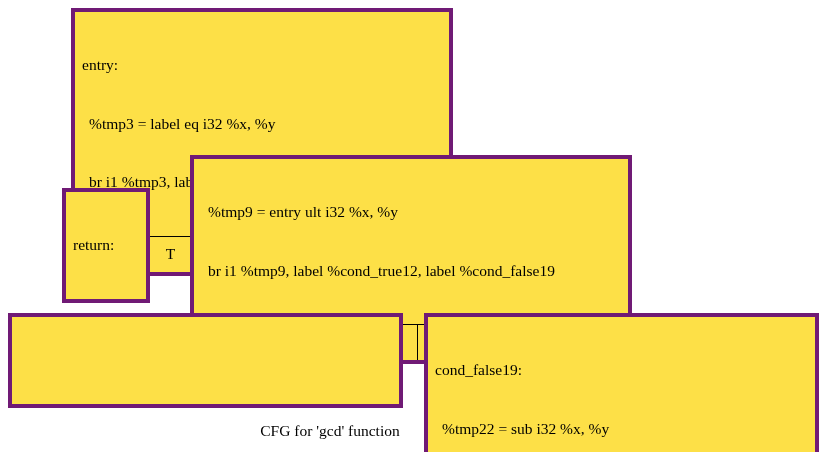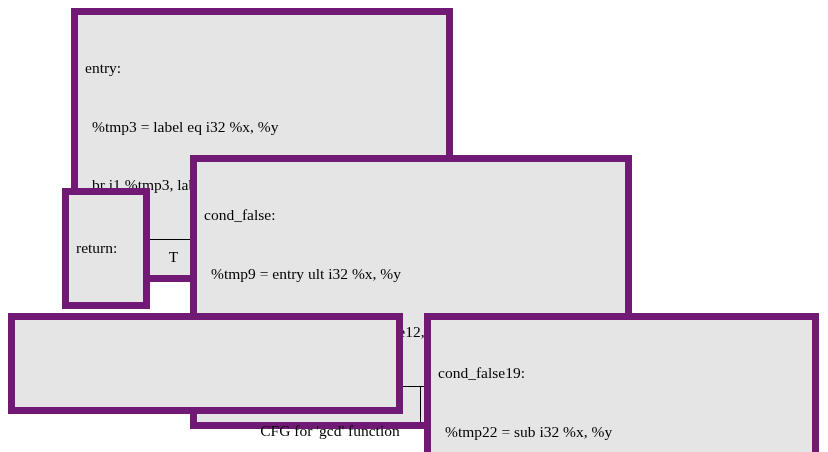--- a/index.html
+++ b/index.html
@@ -23,22 +23,22 @@
     position: absolute;
     left: 0;
     top: 0;
     width: 828px;
     height: 452px;
     pointer-events: none;
   }
   .node {
     position: absolute;
     box-sizing: border-box;
-    border: 7px solid #701a75;
-    background: #e5e5e5;
+    border: 4px solid #701a75;
+    background: #fde047;
   }
   .node-body {
     padding: 4px 7px 5px 7px;
     font-size: 15.5px;
     line-height: 19.5px;
     white-space: pre;
   }
   .node-body .hdr {
     display: block;
   }
@@ -108,21 +108,20 @@
   </div>
 
   <div class="node" id="node-return">
     <div class="node-body">
       <span class="hdr">return:</span>
     </div>
   </div>
 
   <div class="node" id="node-cond-false">
     <div class="node-body">
-      <span class="hdr">cond_false:</span>
       <span class="ins">%tmp9 = entry ult i32 %x, %y</span>
       <span class="ins">br i1 %tmp9, label %cond_true12, label %cond_false19</span>
     </div>
     <div class="ports">
       <div class="port left-port">T</div>
       <div class="port">F</div>
     </div>
   </div>
 
   <div class="node" id="node-cond-true12">

